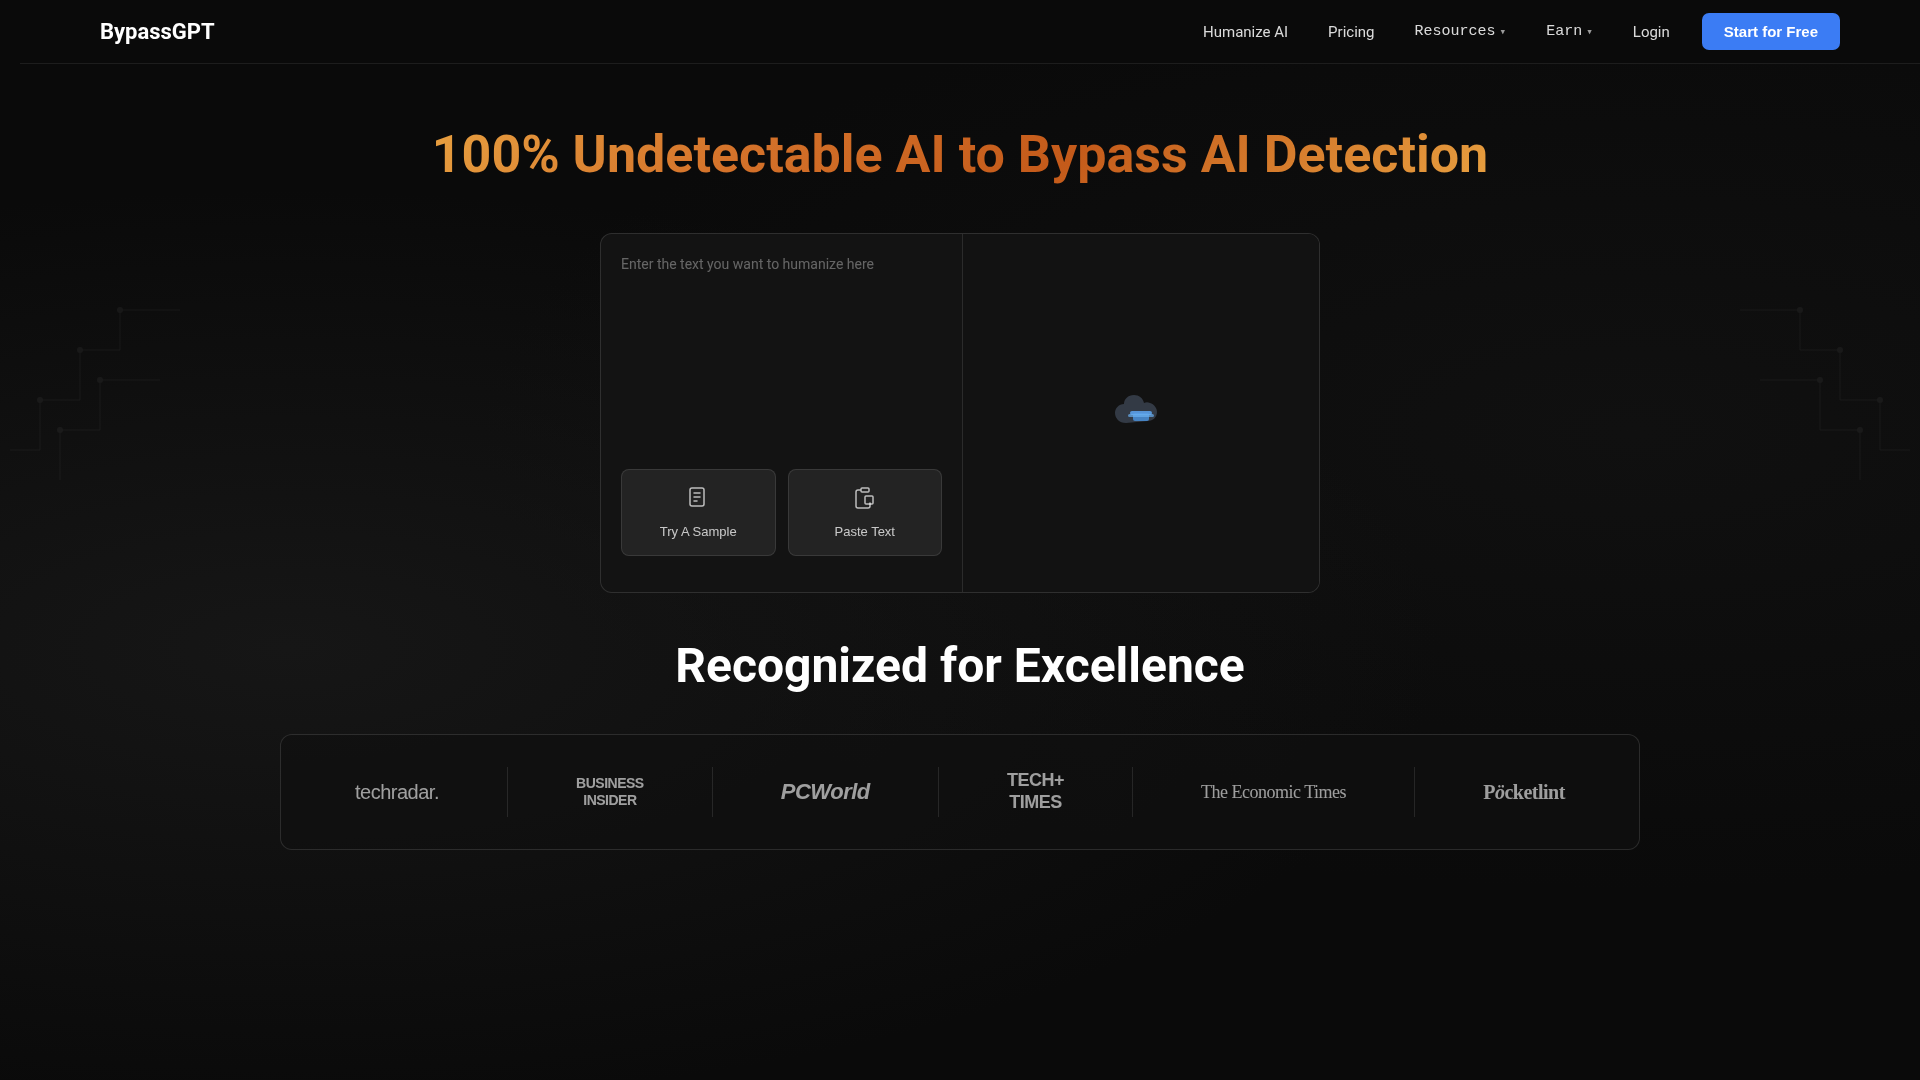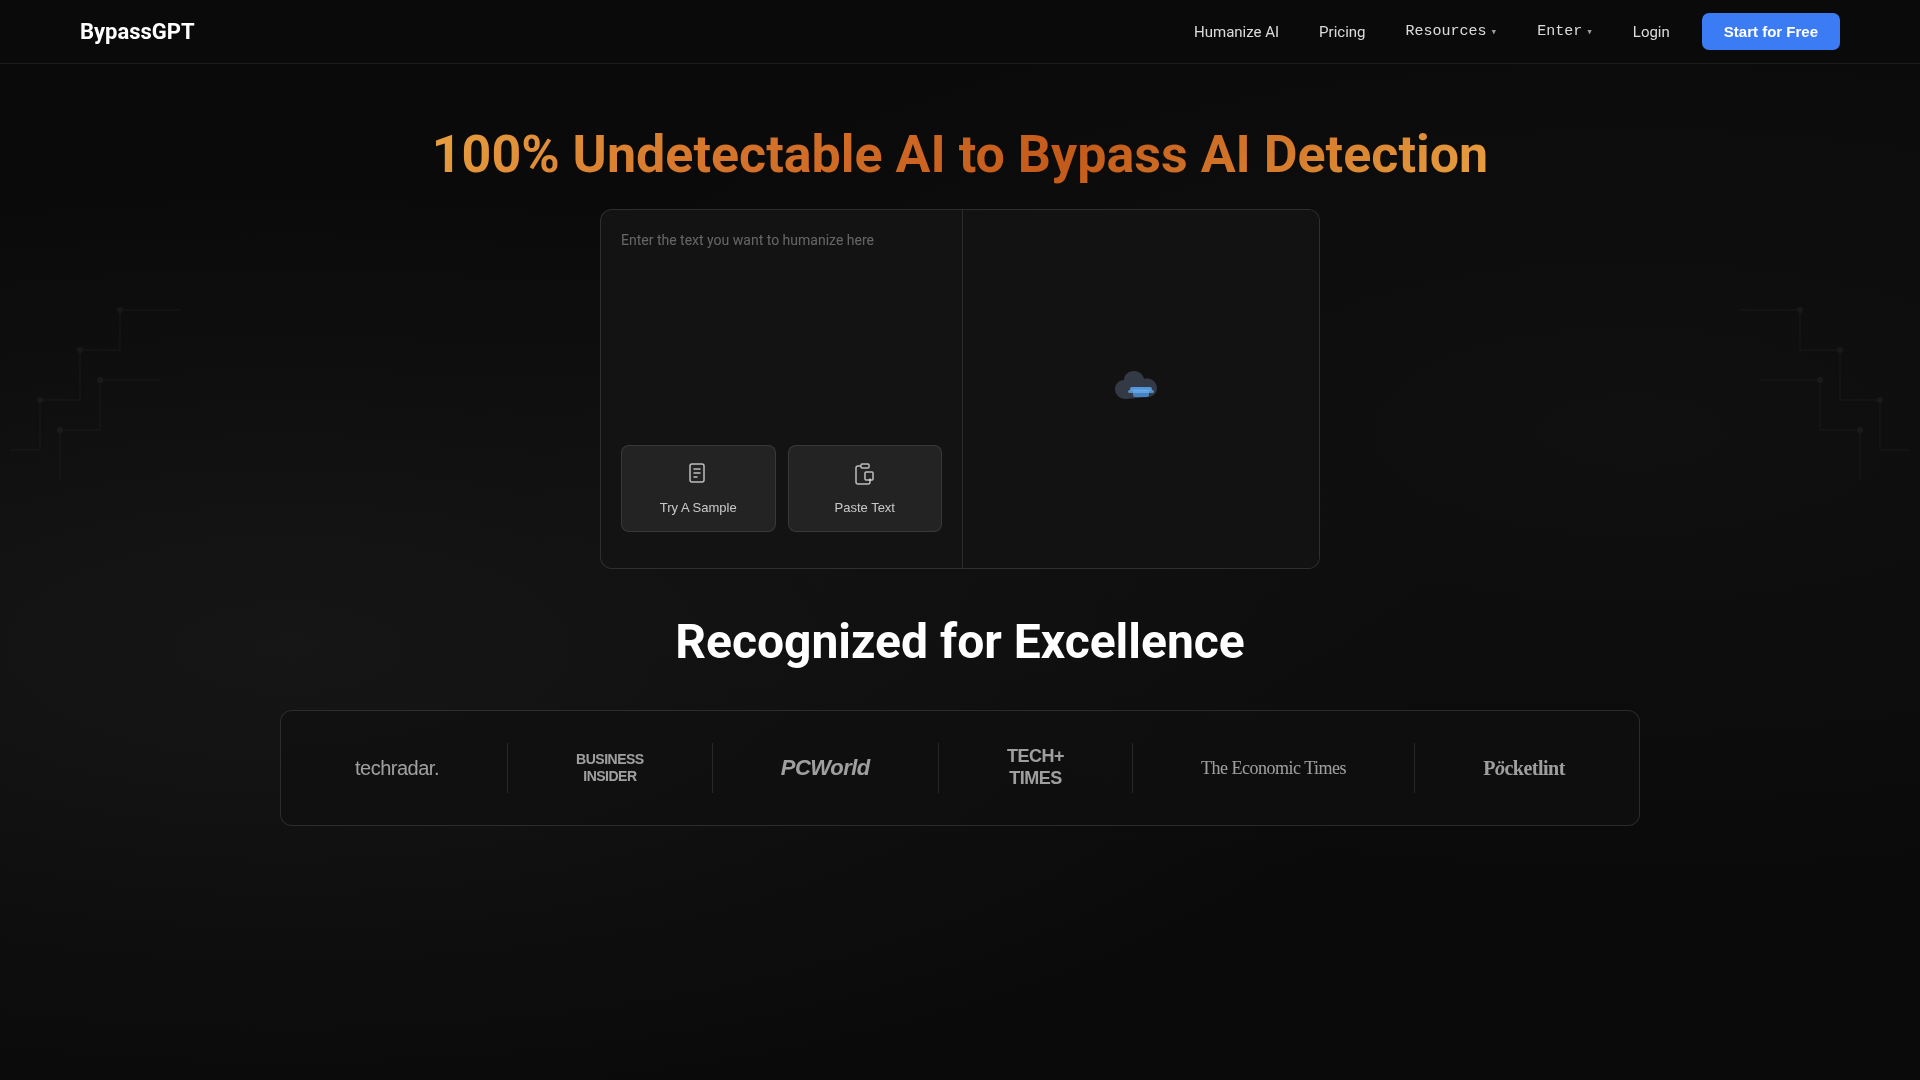--- a/index.html
+++ b/index.html
@@ -29,20 +29,21 @@
     nav {
       display: flex;
       align-items: center;
       justify-content: space-between;
       padding: 0 80px;
       height: 64px;
       background: #0a0a0a;
       border-bottom: 1px solid rgba(255,255,255,0.08);
       position: relative;
       z-index: 10;
+      margin-left: 20px;
     }
 
     .nav-links {
       display: flex;
       align-items: center;
       gap: 8px;
     }
 
     .nav-link {
       color: rgba(255,255,255,0.85);
@@ -94,21 +95,21 @@
       align-items: center;
       padding-top: 60px;
       position: relative;
       z-index: 1;
     }
 
     .hero-title {
       font-size: 52px;
       font-weight: 700;
       text-align: center;
-      margin-bottom: 24px;
+      margin-bottom: 48px;
       background: linear-gradient(135deg, #e8a040 0%, #d4722a 30%, #c45a1a 60%, #e8a040 100%);
       -webkit-background-clip: text;
       -webkit-text-fill-color: transparent;
       background-clip: text;
     }
 
     
     .editor-container {
       display: flex;
       width: 720px;
@@ -275,21 +276,21 @@
       <span>Humanize AI</span>
     </a>
     <a class="nav-link" href="#">
       <span>Pricing</span>
     </a>
     <a class="nav-link nav-link-dropdown" href="#">
       <span>Resources</span>
       <span class="chevron-down">▾</span>
     </a>
     <a class="nav-link nav-link-dropdown" href="#">
-      <span>Enter</span>
+      <span>Earn</span>
       <span class="chevron-down">▾</span>
     </a>
     <span class="nav-login">Login</span>
     <button class="nav-cta">Start for Free</button>
   </div>
 </nav>
 
 <div class="main-content">
 
   <h1 class="hero-title">100% Undetectable AI to Bypass AI Detection</h1>

